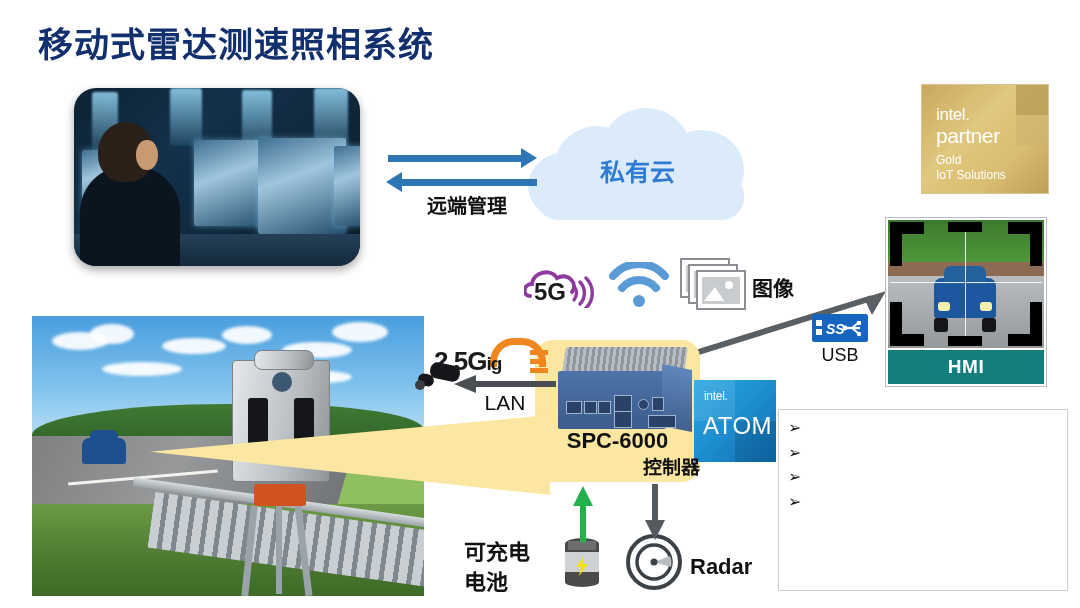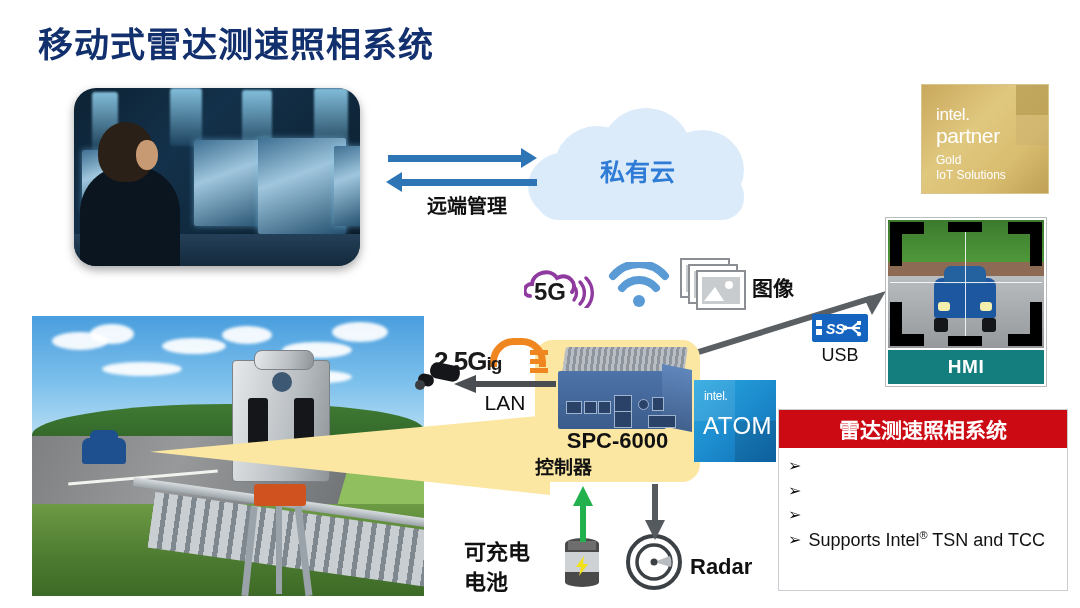--- a/index.html
+++ b/index.html
@@ -137,21 +137,21 @@
   #spc-panel{left:535px;top:340px;width:165px;height:142px;
     background:#fbe7a1;border-radius:18px;}
   #spc-device{position:absolute;left:548px;top:345px;width:150px;height:86px;}
   .dev-fins{position:absolute;background:repeating-linear-gradient(90deg,#b9bec4 0 3px,#8e959c 3px 6px);
     border-radius:3px 3px 0 0;transform:skewX(-8deg);}
   .dev-body{position:absolute;background:linear-gradient(180deg,#4d73a8,#3b5c8c);border-radius:2px;}
   .dev-port{position:absolute;background:#2b4268;border:1px solid #9fb4d0;}
   .dev-side{position:absolute;background:linear-gradient(180deg,#5f86bb,#41618f);}
   #spc-name{left:535px;top:428px;width:165px;text-align:center;
     font-size:22px;font-weight:bold;color:#111;z-index:4;}
-  #spc-sub{left:535px;top:452px;width:165px;text-align:left;
+  #spc-sub{left:535px;top:452px;width:165px;text-align:right;
     font-size:19px;font-weight:bold;color:#111;z-index:4;}
 
   
   #intel-atom-badge{left:694px;top:380px;width:82px;height:82px;
     background:linear-gradient(135deg,#29a8e0 0%,#1e8fd0 45%,#0f6fb5 100%);}
   #intel-atom-badge .sq1{position:absolute;left:0;top:0;width:41px;height:41px;background:rgba(255,255,255,.10);}
   #intel-atom-badge .sq2{position:absolute;right:0;bottom:0;width:41px;height:41px;background:rgba(0,0,0,.13);}
   .ia-intel{position:absolute;left:10px;top:9px;font-size:12px;color:#fff;letter-spacing:-.3px;}
   .ia-atom{position:absolute;left:9px;top:32px;font-size:24px;color:#fff;letter-spacing:.5px;}
 
@@ -428,36 +428,32 @@
 </div>
 <div class="abs" style="left:644px;top:484px;width:22px;height:56px;">
   <svg width="22" height="56" viewBox="0 0 22 56">
     <line x1="11" y1="0" x2="11" y2="40" stroke="#555a5f" stroke-width="6"></line>
     <path d="M11 56 L21 36 L1 36 Z" fill="#555a5f"></path>
   </svg>
 </div>
 <div class="abs" id="radar-label">Radar</div>
 
 <div class="abs" id="spec-panel">
-  <div id="spec-header">雷达测速照相系统</div>
   <div id="spec-list">
 
     <div class="spec-item">
       <span class="spec-bullet">➢</span>
     </div>
 
     <div class="spec-item">
       <span class="spec-bullet">➢</span>
     </div>
 
     <div class="spec-item">
       <span class="spec-bullet">➢</span>
     </div>
 
     <div class="spec-item">
       <span class="spec-bullet">➢</span>
-      <span>
-        <span>Supports Intel</span><span class="sup">®</span><span> TSN and TCC</span>
-      </span>
     </div>
 
   </div>
 </div>
 
 </body></html>

